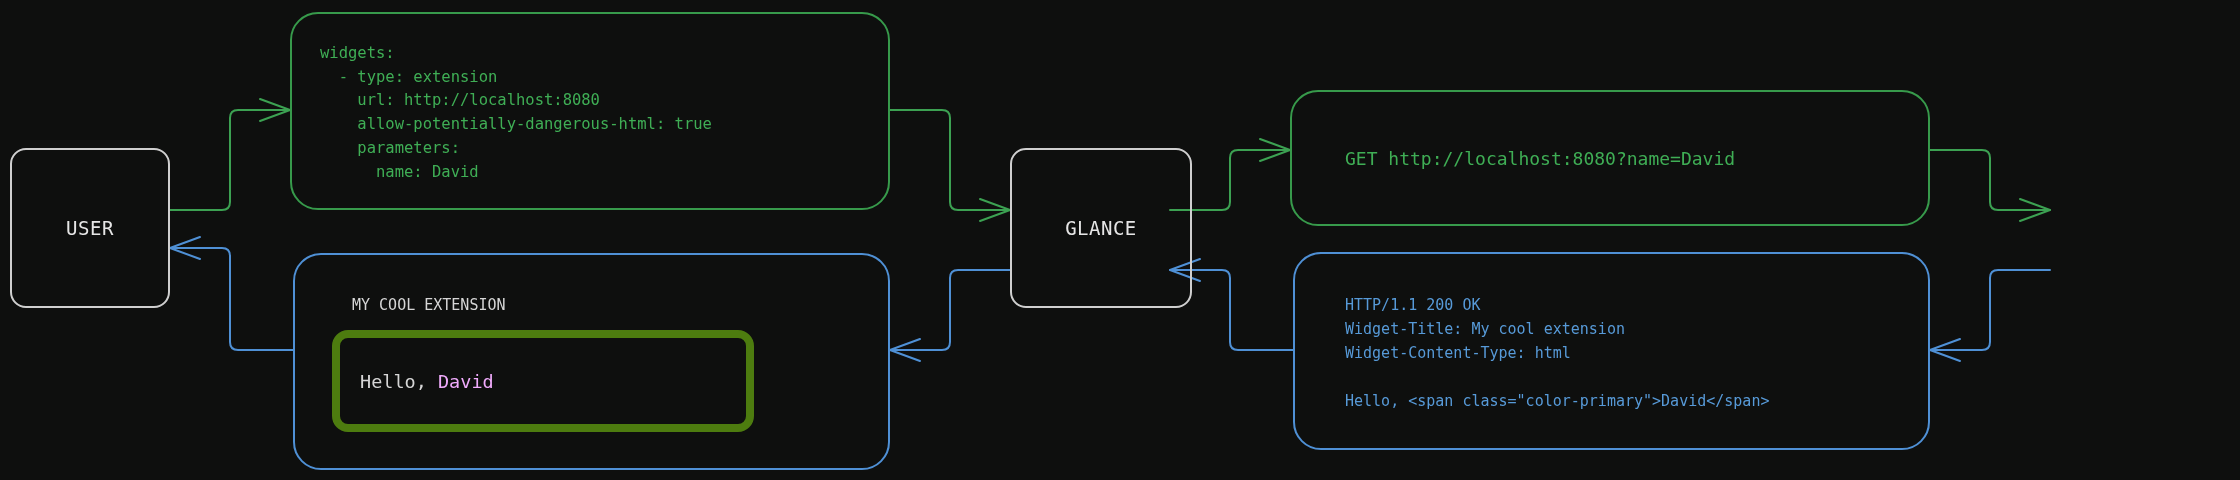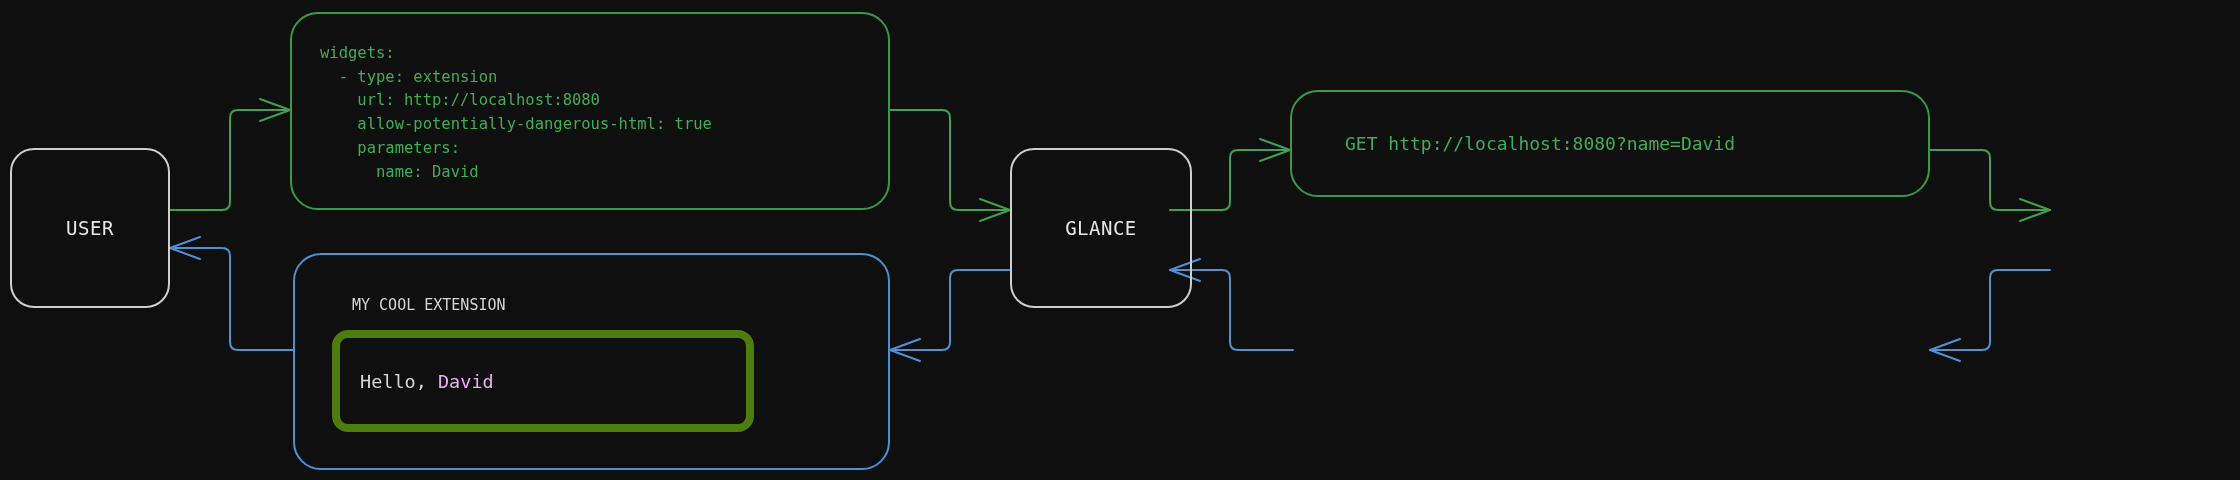--- a/index.html
+++ b/index.html
@@ -20,21 +20,21 @@
     left: 0; top: 0;
     width: 2240px; height: 480px;
   }
   .wires path { fill: none; stroke-width: 2; stroke-linecap: round; stroke-linejoin: round; }
   .wires .green { stroke: #3ca152; }
   .wires .blue  { stroke: #4f90d5; }
 
   .node {
     position: absolute;
     border: 2px solid #cfcfcf;
-    border-radius: 24px;
+    border-radius: 16px;
     display: flex;
     align-items: center;
     justify-content: center;
     color: #e6e6e6;
     font-size: 19px;
     letter-spacing: 0.5px;
     box-sizing: border-box;
   }
   .node-user      { left: 10px;   top: 148px; width: 160px; height: 160px; }
   .node-glance    { left: 1010px; top: 148px; width: 182px; height: 160px; }
@@ -42,21 +42,21 @@
 
   .msgbox {
     position: absolute;
     border-radius: 28px;
     box-sizing: border-box;
   }
   .msgbox.green { border: 2px solid #379a4b; }
   .msgbox.blue  { border: 2px solid #4f90d5; }
 
   .box-config   { left: 290px;  top: 12px;  width: 600px; height: 198px; padding-left: 20px; }
-  .box-request  { left: 1290px; top: 90px;  width: 640px; height: 107px;
+  .box-request  { left: 1290px; top: 90px;  width: 640px; height: 136px;
                   display: flex; align-items: center; }
   .box-response { left: 1293px; top: 252px; width: 637px; height: 198px; }
   .box-widget   { left: 293px;  top: 253px; width: 597px; height: 217px; }
 
   .code {
     margin: 0;
     white-space: pre;
   }
   .code.yaml {
     position: absolute;
@@ -143,20 +143,27 @@
     url: http://localhost:8080
     allow-potentially-dangerous-html: true
     parameters:
       name: David</pre>
   </div>
 
   <div class="msgbox green box-request">
     <div class="request-line">GET http://localhost:8080?name=David</div>
   </div>
 
+  <div class="msgbox blue box-response">
+    <pre class="code http">HTTP/1.1 200 OK
+Widget-Title: My cool extension
+Widget-Content-Type: html
+
+Hello, &lt;span class="color-primary"&gt;David&lt;/span&gt;</pre>
+  </div>
 
   <div class="msgbox blue box-widget">
     <div class="widget-title">MY COOL EXTENSION</div>
     <div class="widget-inner">
       <span class="greeting-prefix">Hello, </span><span class="greeting-name">David</span>
     </div>
   </div>
 
 </div>
 

